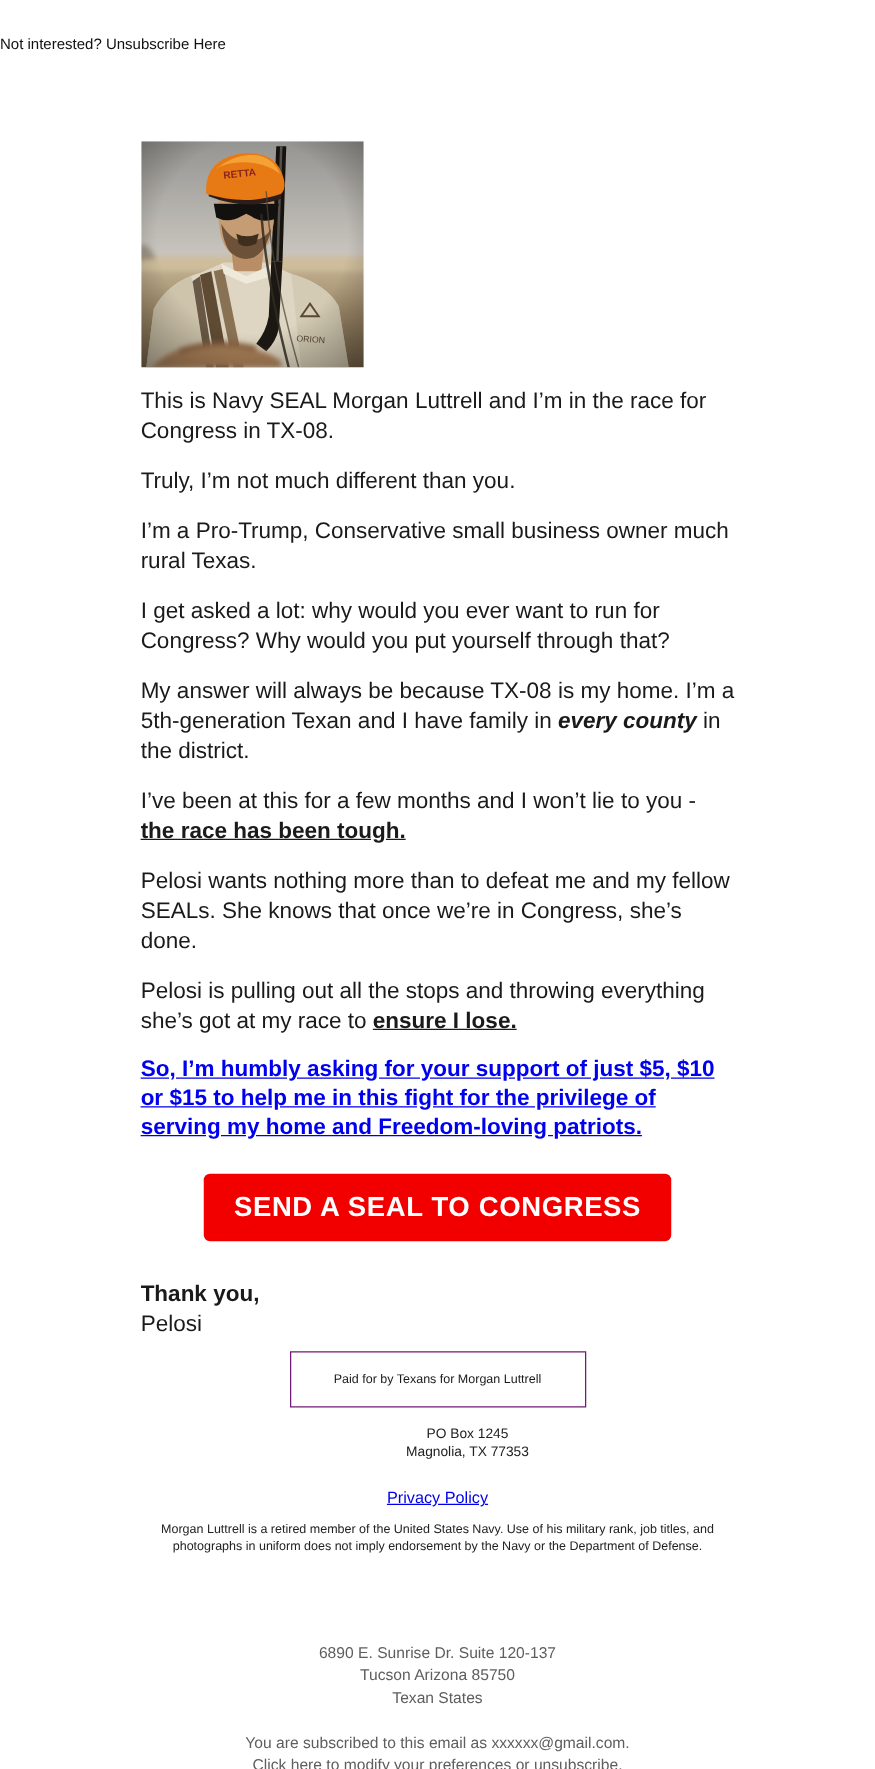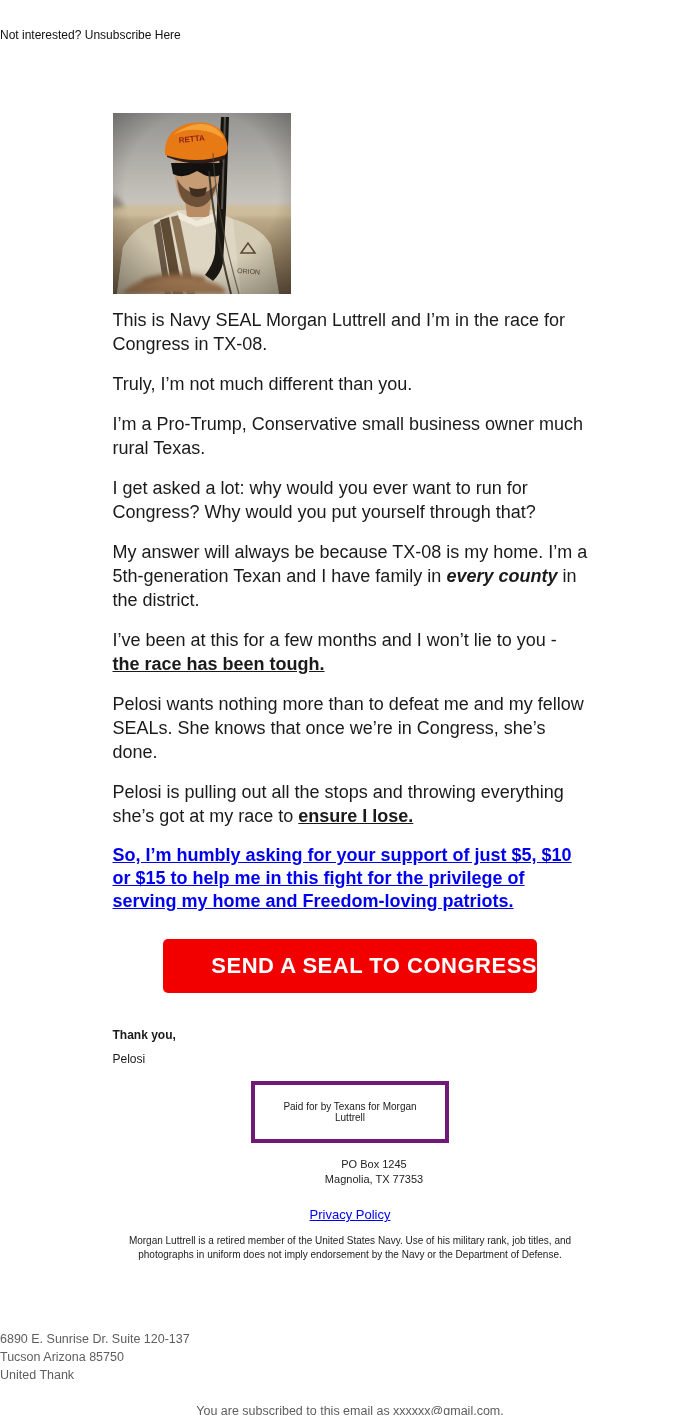--- a/index.html
+++ b/index.html
@@ -49,40 +49,40 @@
 
   .btn-row { text-align: center; margin-top: 26px; }
   .cta-button {
     display: inline-block;
     width: 374px;
     background: #f20000;
     color: #ffffff;
     font-size: 22px;
     font-weight: bold;
     letter-spacing: 0.5px;
-    text-align: right;
-    padding: 14px 0;
+    text-align: center;
+    padding: 14px 12px;
     border-radius: 5px;
     text-decoration: none;
     cursor: pointer;
   }
 
   .signature {
     width: 475px;
     margin: 30px auto 0 auto;
-    font-size: 12px;
+    font-size: 18px;
     line-height: 24px;
   }
   .sig-bold { font-weight: bold; }
 
   .paidbox-row { text-align: center; margin-top: 10px; }
   .paid-box {
     display: inline-block;
-    width: 198px;
-    border: 4px solid #701a75;
+    width: 237px;
+    border: 1px solid #701a75;
     padding: 16px 16px;
     font-size: 10px;
     color: #1a1a1a;
   }
 
   .po-address {
     margin-top: 14px;
     text-align: center;
     font-size: 11px;
     line-height: 15px;
@@ -97,21 +97,21 @@
     margin: 12px auto 0 auto;
     max-width: 460px;
     font-size: 10px;
     line-height: 14px;
     text-align: center;
     color: #222222;
   }
 
   .footer-address {
     margin-top: 68px;
-    text-align: left;
+    text-align: center;
     font-size: 12.5px;
     line-height: 18px;
     color: #5e5e5e;
   }
   .footer-sub {
     margin-top: 18px;
     text-align: center;
     font-size: 12.5px;
     line-height: 18px;
     color: #5e5e5e;
@@ -216,21 +216,21 @@
 
   <div class="privacy-row">
     <a class="privacy-link">Privacy Policy</a>
   </div>
 
   <div class="navy-disclaimer">Morgan Luttrell is a retired member of the United States Navy. Use of his military rank, job titles, and photographs in uniform does not imply endorsement by the Navy or the Department of Defense.</div>
 
   <div class="footer-address">
     <div>6890 E. Sunrise Dr. Suite 120-137</div>
     <div>Tucson Arizona 85750</div>
-    <div>United Thank</div>
+    <div>Texan States</div>
   </div>
 
   <div class="footer-sub">
     <div>You are subscribed to this email as xxxxxx@gmail.com.</div>
     <div>
       <span>Click here to modify your </span><a class="pref-link">preferences</a><span> or unsubscribe.</span>
     </div>
   </div>
 
 </div>

